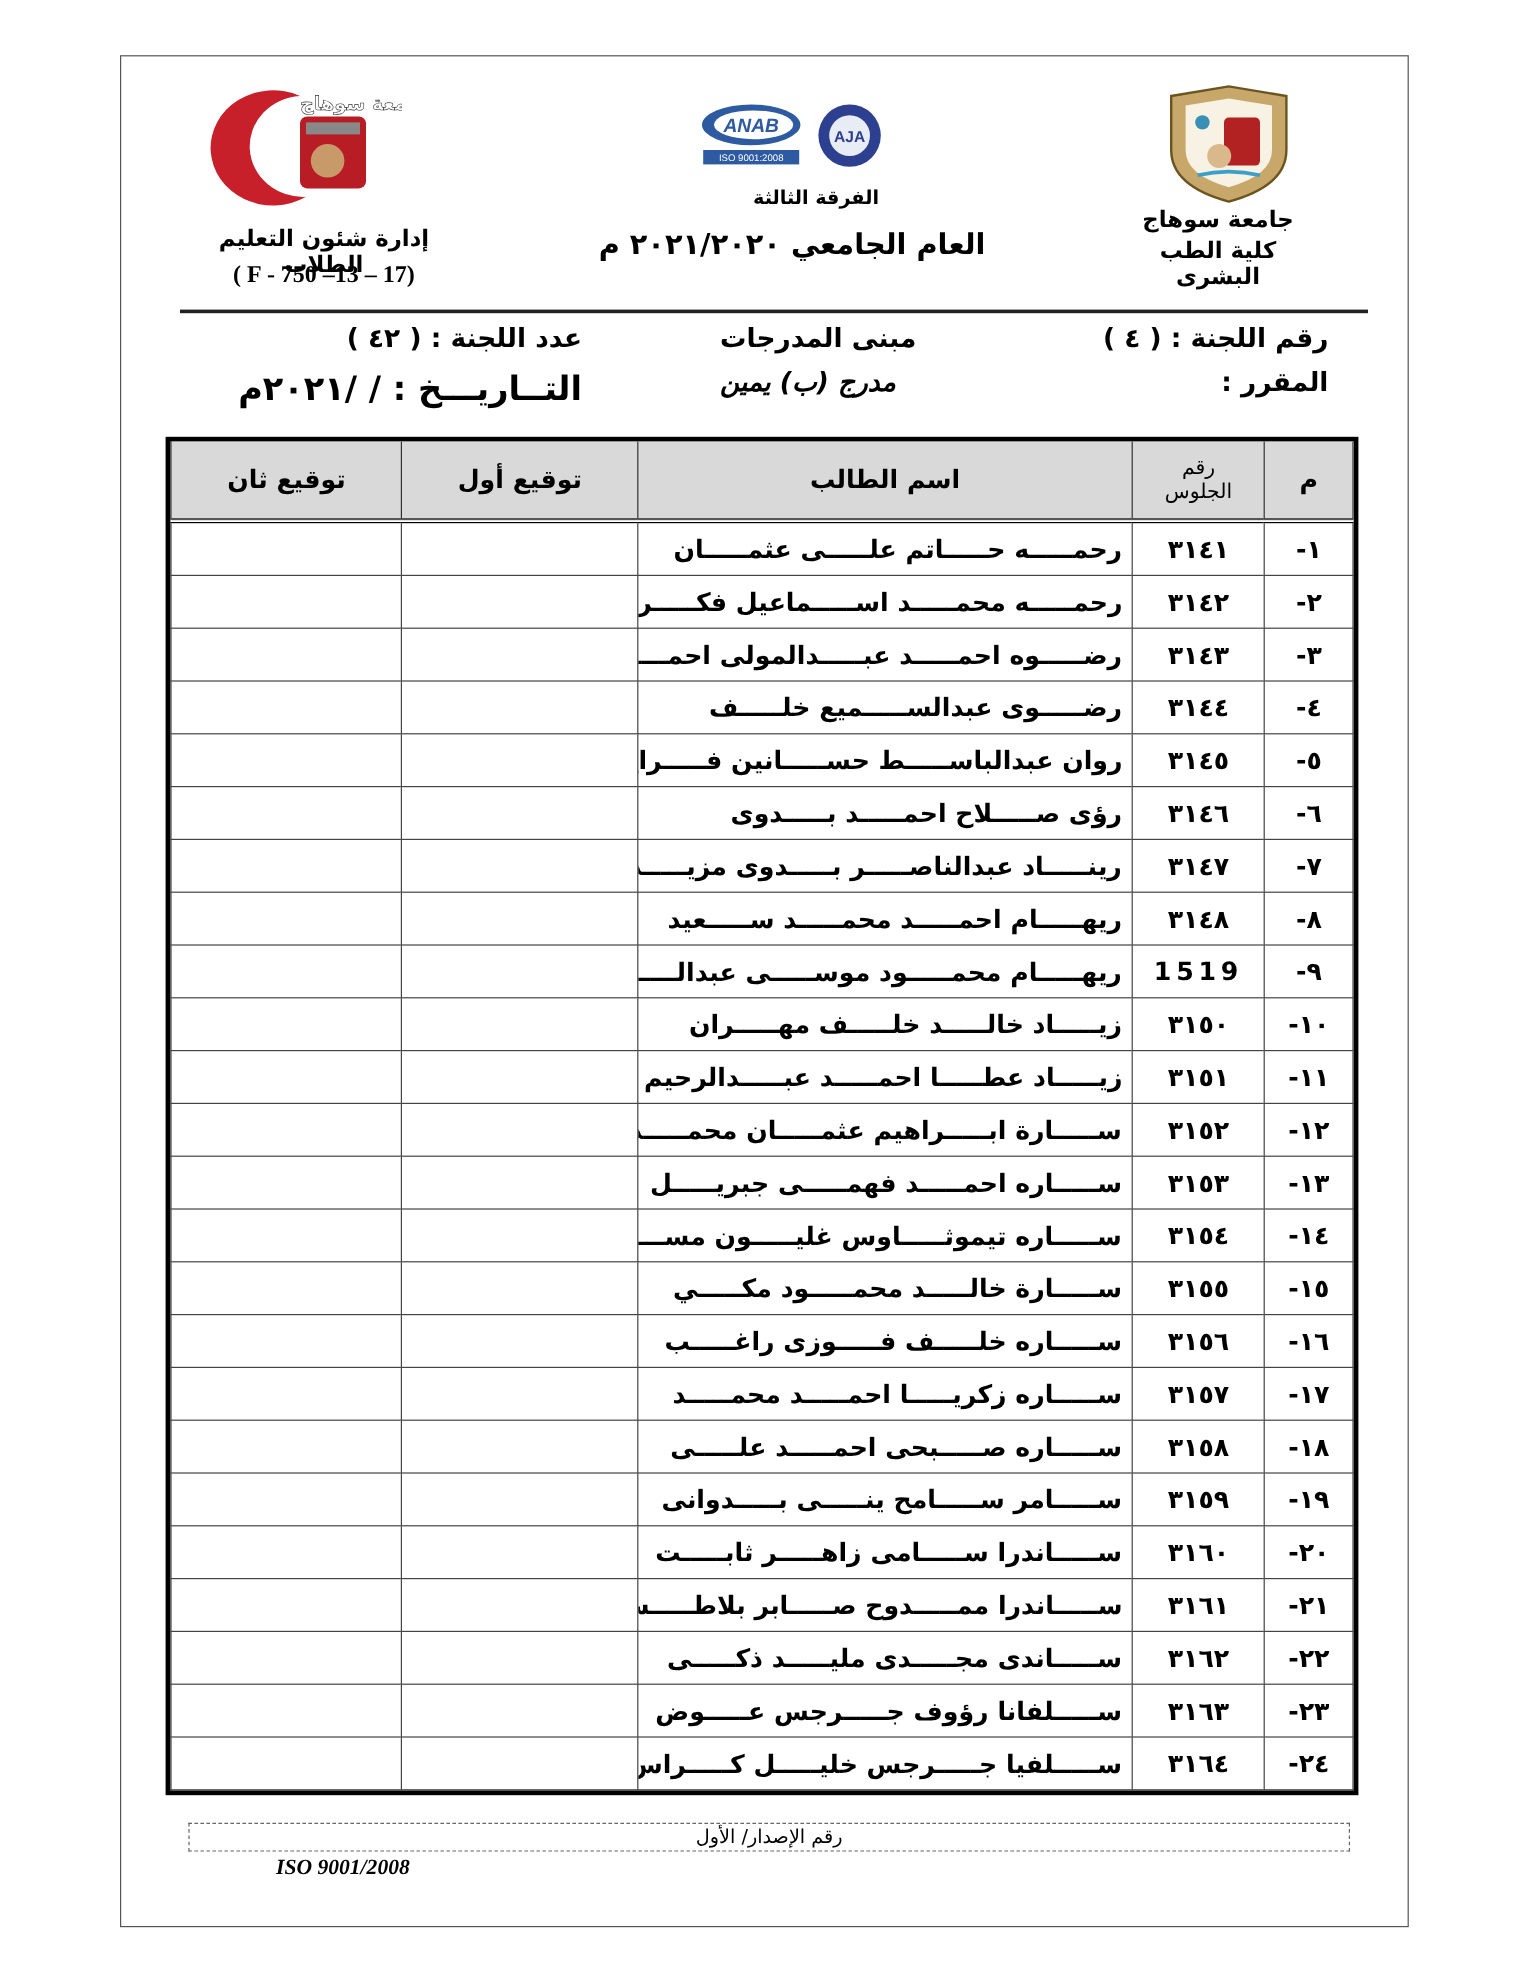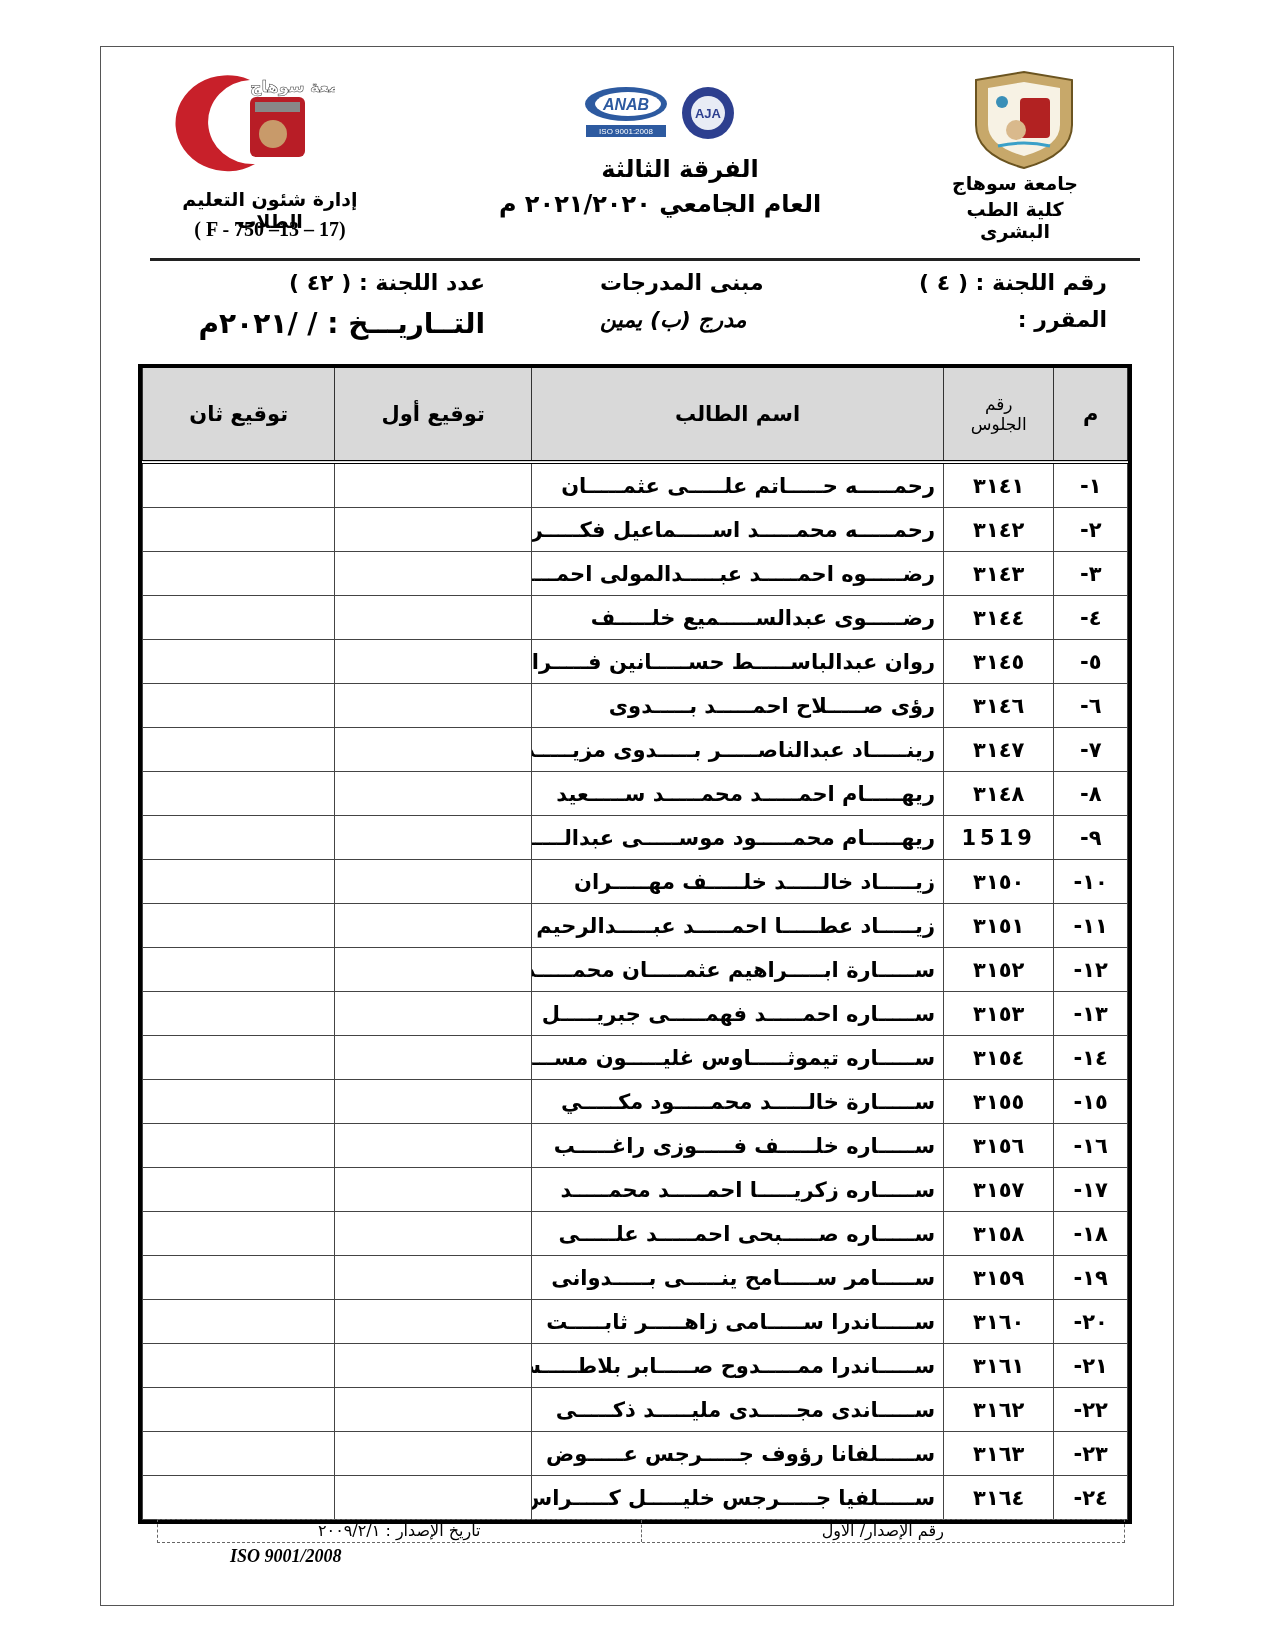--- a/index.html
+++ b/index.html
@@ -4,21 +4,21 @@
 <style>
   html, body { margin: 0; padding: 0; background: #ffffff; }
   body { width: 1275px; height: 1650px; position: relative; font-family: "DejaVu Sans", sans-serif; color: #000; }
   .page-frame { position: absolute; left: 100px; top: 46px; width: 1074px; height: 1560px; border: 1px solid #555; box-sizing: border-box; }
   .hdr { position: absolute; text-align: center; font-weight: bold; direction: rtl; }
   .logo { position: absolute; }
   .rule { position: absolute; left: 150px; top: 258px; width: 990px; height: 3px; background: #222; }
   .meta { position: absolute; font-weight: bold; font-size: 22px; direction: rtl; white-space: nowrap; }
   .tbl-wrap { position: absolute; left: 138px; top: 364px; width: 994px; border: 4px solid #000; box-sizing: border-box; }
   table { width: 100%; border-collapse: collapse; direction: rtl; table-layout: fixed; }
-  th { background: #d9d9d9; font-weight: bold; font-size: 21px; height: 56px; border-left: 1px solid #333; border-right: 1px solid #333; border-bottom: 4px double #000; padding: 18px; }
+  th { background: #d9d9d9; font-weight: bold; font-size: 21px; height: 56px; border-left: 1px solid #333; border-right: 1px solid #333; border-bottom: 4px double #000; padding: 4px; }
   td { height: 43px; border: 1px solid #444; font-weight: bold; font-size: 21px; padding: 0 8px; white-space: nowrap; overflow: hidden; }
   td.num { text-align: center; }
   td.seat { text-align: center; letter-spacing: 4px; }
   td.name { text-align: right; }
   .th-small { font-size: 17px; line-height: 20px; font-weight: normal; }
   .footer-box { position: absolute; left: 157px; top: 1519px; width: 968px; height: 24px; border: 1px dashed #666; box-sizing: border-box; display: flex; direction: rtl; font-size: 16px; }
   .footer-box > div { flex: 1; text-align: center; line-height: 22px; }
   .footer-box > div + div { border-right: 1px dashed #666; }
   .iso-footer { position: absolute; left: 230px; top: 1546px; font-family: "Liberation Serif", serif; font-style: italic; font-weight: bold; font-size: 18px; }
 </style>
@@ -48,21 +48,21 @@
     <text x="42" y="48" text-anchor="middle" font-size="8" fill="#fff" font-family="Liberation Sans, sans-serif">ISO 9001:2008</text>
   </svg>
 </div>
 <div class="logo" style="left:680px; top:86px; width:56px; height:54px;">
   <svg width="56" height="54" viewBox="0 0 56 54">
     <circle cx="28" cy="27" r="26" fill="#2d3f8f"></circle>
     <circle cx="28" cy="27" r="17" fill="#e8ecf5"></circle>
     <text x="28" y="32" text-anchor="middle" font-size="13" font-weight="bold" fill="#2d3f8f" font-family="Liberation Sans, sans-serif">AJA</text>
   </svg>
 </div>
-<div class="hdr" style="left:530px; top:155px; width:300px; font-size:24px;">الفرقة الثالثة</div>
+<div class="hdr" style="left:530px; top:155px; width:300px; font-size:16px;">الفرقة الثالثة</div>
 <div class="hdr" style="left:480px; top:190px; width:360px; font-size:24px;">العام الجامعي ٢٠٢١/٢٠٢٠ م</div>
 
 <div class="logo" style="left:966px; top:70px; width:116px; height:100px;">
   <svg width="116" height="100" viewBox="0 0 116 100">
     <path d="M10 10 L58 2 L106 10 L106 55 Q106 85 58 98 Q10 85 10 55 Z" fill="#c7a86a" stroke="#6b5420" stroke-width="2"></path>
     <path d="M22 18 L58 12 L94 18 L94 55 Q94 76 58 86 Q22 76 22 55 Z" fill="#f7f2e4"></path>
     <rect x="54" y="28" width="30" height="40" rx="4" fill="#b22222"></rect>
     <circle cx="50" cy="60" r="10" fill="#d9b98c"></circle>
     <path d="M32 76 Q58 70 84 76" stroke="#3aa0c8" stroke-width="3" fill="none"></path>
     <circle cx="36" cy="32" r="6" fill="#3a8fb7"></circle>
@@ -269,15 +269,14 @@
           <td class="name">ســـــلفيا جـــــرجس خليـــــل كـــــراس</td>
           <td class="sig"></td>
           <td class="sig"></td>
         </tr>
       </tbody>
   </table>
 </div>
 
 <div class="footer-box">
   <div>رقم الإصدار/ الأول</div>
-  <div>تاريخ الإصدار : ٢٠٠٩/٢/١</div>
 </div>
 <div class="iso-footer">ISO 9001/2008</div>
 
 </body></html>

